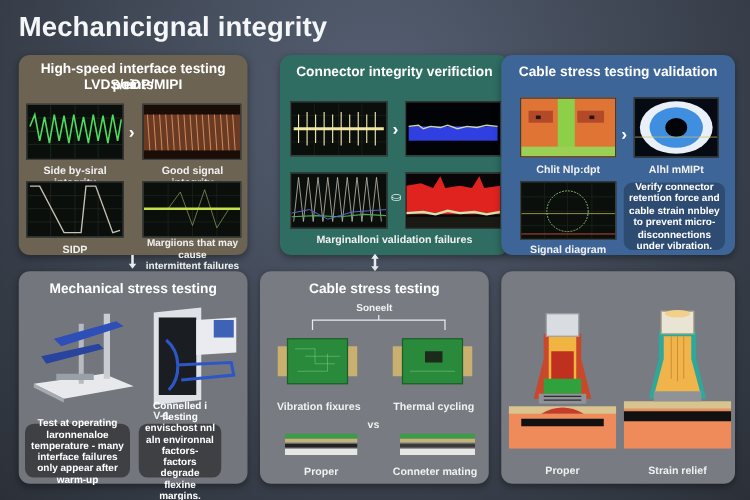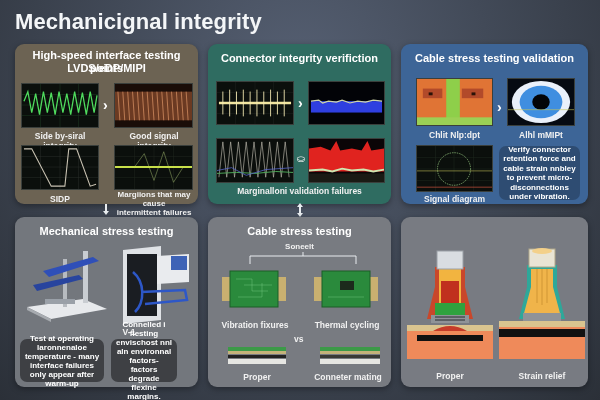--- a/index.html
+++ b/index.html
@@ -17,21 +17,21 @@
   }
   .panel {
     position: absolute; border-radius: 9px;
     box-shadow: 0 2px 6px rgba(0,0,0,0.35);
   }
   .panel-title {
     position: absolute; left: 0; right: 0; text-align: center;
     font-weight: bold; color: #fff; font-size: 11px; line-height: 13px;
   }
   .p1 { left: 15px; top: 44px; width: 183px; height: 160px; background: #6c6353; }
-  .p2 { left: 208px; top: 44px; width: 183px; height: 160px; background: #2f6c61; }
+  .p2 { left: 224px; top: 44px; width: 183px; height: 160px; background: #2f6c61; }
   .p3 { left: 401px; top: 44px; width: 187px; height: 160px; background: #3d6597; }
   .p4 { left: 15px; top: 217px; width: 183px; height: 170px; background: #73777d; }
   .p5 { left: 208px; top: 217px; width: 183px; height: 170px; background: #787b81; }
   .p6 { left: 401px; top: 217px; width: 187px; height: 170px; background: #787b82; }
 
   .scope {
     position: absolute; background: #0b0f0c; border: 1px solid #3a3f3c;
     overflow: hidden;
   }
   .scope svg { width: 100%; height: 100%; display: block; }

